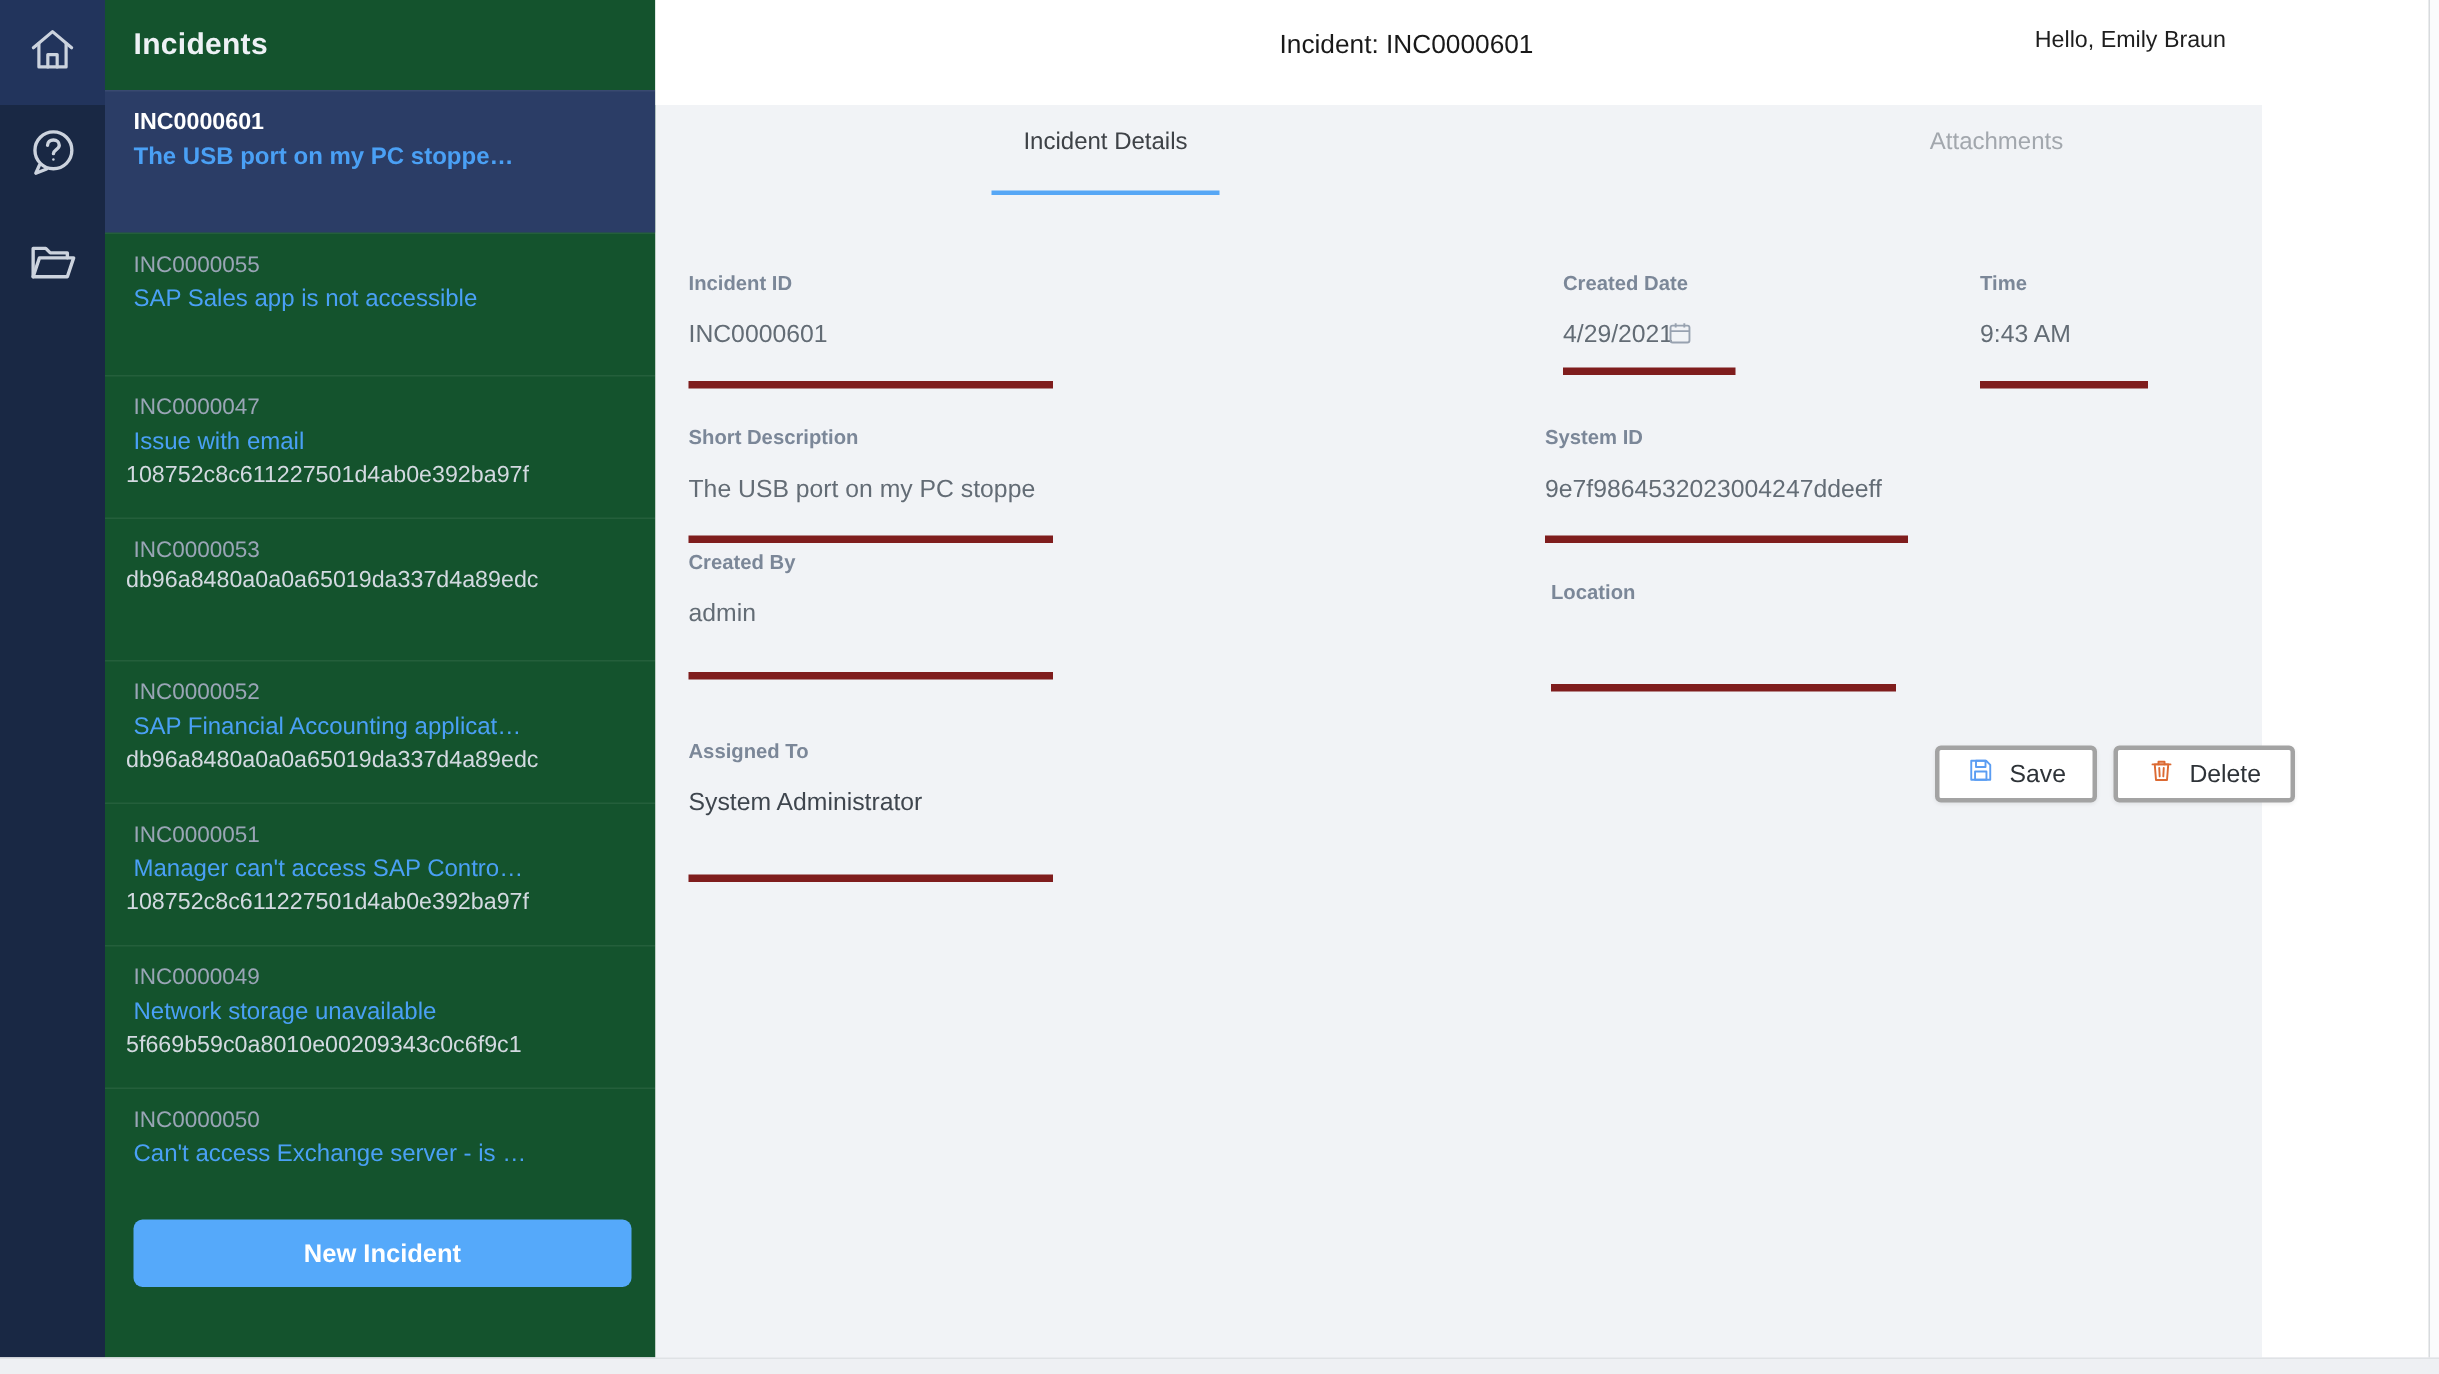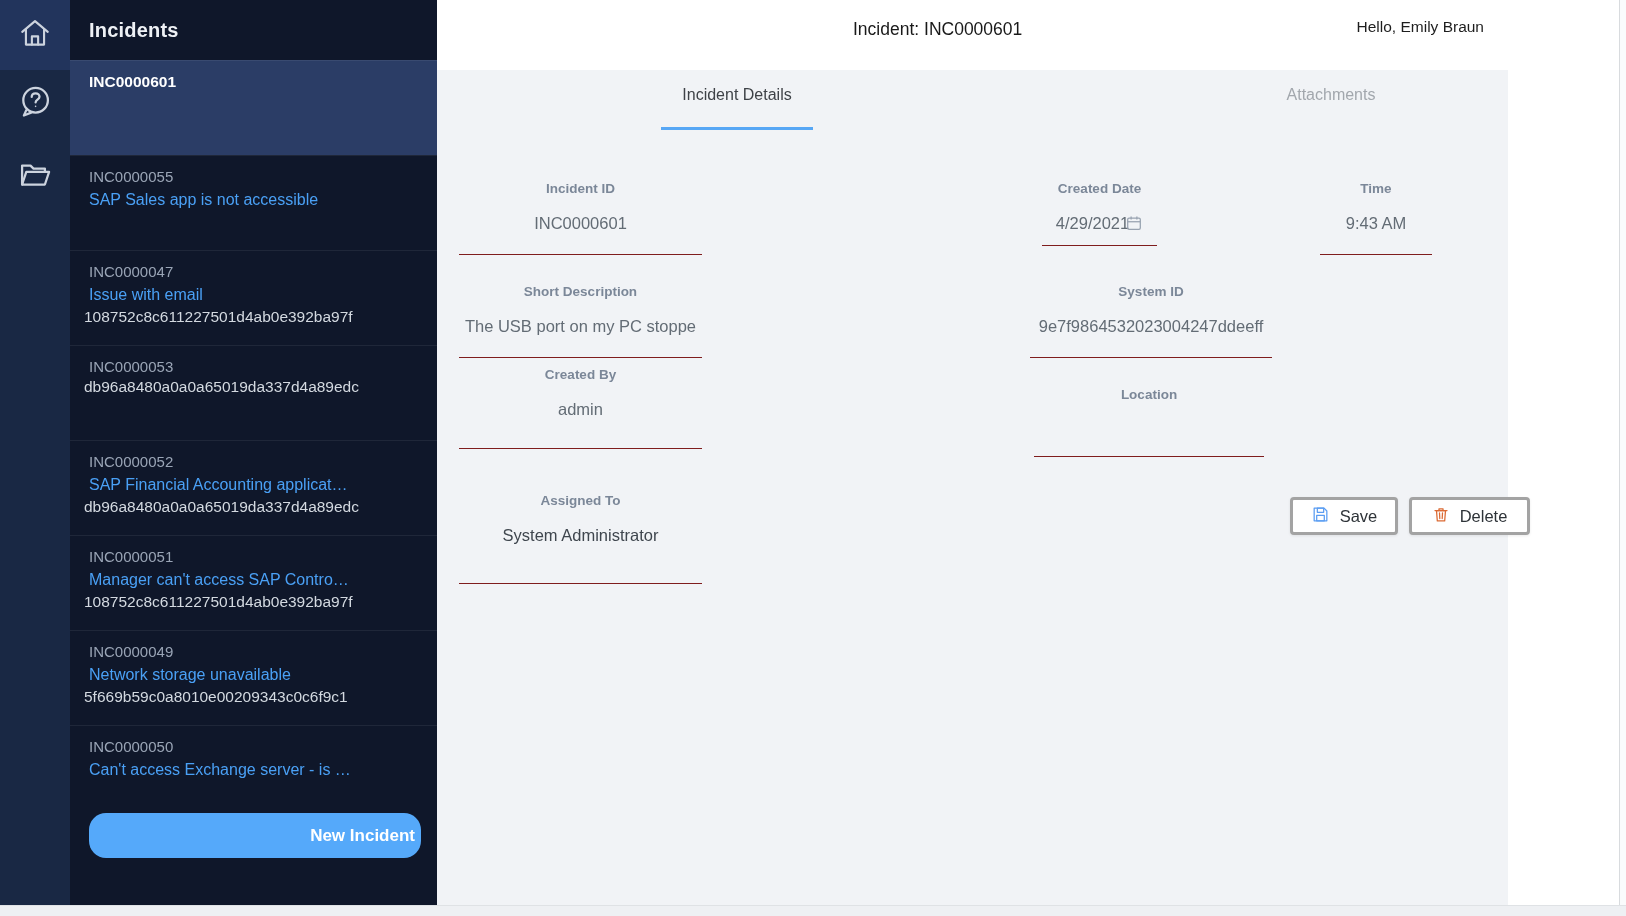--- a/index.html
+++ b/index.html
@@ -9,47 +9,47 @@
 
   
   .rail { position:absolute; left:0; top:0; width:70px; height:905px; background:#192844; }
   .rail-home-tile { position:absolute; left:0; top:0; width:70px; height:70px; background:#22345c;
                     display:flex; align-items:center; justify-content:center; cursor:pointer; }
   .rail-btn { position:absolute; left:0; width:70px; height:56px; display:flex; align-items:center;
               justify-content:center; cursor:pointer; }
   .rail svg { stroke:#ccd3de; fill:none; stroke-width:1.5; stroke-linejoin:round; stroke-linecap:round; }
 
   
-  .sidebar { position:absolute; left:70px; top:0; width:367px; height:905px; background:#0f172a; overflow:hidden; }
+  .sidebar { position:absolute; left:70px; top:0; width:367px; height:905px; background:#14532d; overflow:hidden; }
   .sidebar-header { height:60px; display:flex; align-items:center; padding-left:19px; }
   .sidebar-title { font-size:20px; font-weight:700; color:#eef1f5; letter-spacing:.2px; }
   .incident-item { height:95px; padding:8px 12px 0 19px; border-top:1px solid rgba(255,255,255,0.07); cursor:pointer; }
   .incident-item.selected { background:#2b3d66; }
   .inc-number { font-size:15px; line-height:20px; color:#9aa5b6; margin-top:3px; }
   .inc-title  { font-size:16px; line-height:25px; color:#4aa0f5; white-space:nowrap; overflow:hidden; }
   .inc-sysid  { font-size:15.5px; line-height:19px; color:#d3d9e0; word-break:break-all; margin-left:-5px; }
   .incident-item.selected .inc-number { color:#ffffff; font-weight:700; font-size:15.5px; }
   .incident-item.selected .inc-title  { font-weight:700; }
   .new-incident-btn { position:absolute; left:19px; top:813px; width:332px; height:45px; background:#55a9fa;
-                      border:none; border-radius:17px; color:#fff; font-family:inherit; font-weight:700;
-                      font-size:17px; cursor:pointer;text-align:right; }
+                      border:none; border-radius:6px; color:#fff; font-family:inherit; font-weight:700;
+                      font-size:17px; cursor:pointer; }
 
   
   .main { position:absolute; left:437px; top:0; width:1071px; height:905px; background:#f1f3f6; }
   .topbar { position:absolute; left:0; top:0; right:0; height:70px; background:#ffffff; }
   .page-title { position:absolute; left:416px; top:19px; font-size:17.5px; color:#191919; }
   .greeting { position:absolute; right:24px; top:18px; font-size:15.5px; color:#1e1e1e; }
 
   .tab { position:absolute; top:86px; width:200px; text-align:center; font-size:16px; color:#a2a7ad; cursor:pointer; }
   .tab.active { color:#3e4247; }
   .tab-1 { left:200px; } .tab-2 { left:794px; }
   .tab-underline { position:absolute; top:127px; left:224px; width:152px; height:3px; background:#57a7f5; }
 
   
-  .field { position:absolute; border-bottom:1px solid #7f1d1d;text-align:center; }
+  .field { position:absolute; border-bottom:5px solid #7f1d1d; }
   .field-label { font-size:13.5px; line-height:18px; font-weight:700; color:#7b8798; }
   .field-value { font-size:16.5px; line-height:22px; color:#636c75; margin-top:14px; min-height:22px;
                  white-space:nowrap; overflow:hidden; }
   .f-incident-id  { left:22px;  top:180px; width:243px; padding-bottom:20px; }
   .f-short-desc   { left:22px;  top:283px; width:243px; padding-bottom:20px; }
   .f-created-by   { left:22px;  top:366px; width:243px; padding-bottom:28px; }
   .f-assigned-to  { left:22px;  top:492px; width:243px; padding-bottom:37px; }
   .f-assigned-to .field-value { color:#3f464e; }
   .f-created-date { left:605px; top:180px; width:115px; padding-bottom:8px; }
   .f-time         { left:883px; top:180px; width:112px; padding-bottom:20px; }
@@ -109,20 +109,21 @@
     </div>
   </nav>
 
   <aside class="sidebar">
     <div class="sidebar-header">
       <span class="sidebar-title">Incidents</span>
     </div>
     <div id="incident-list">
         <div class="incident-item selected">
       <div class="inc-number">INC0000601</div>
+      <div class="inc-title">The USB port on my PC stoppe…</div>
 
     </div>
         <div class="incident-item">
       <div class="inc-number">INC0000055</div>
       <div class="inc-title">SAP Sales app is not accessible</div>
 
     </div>
         <div class="incident-item">
       <div class="inc-number">INC0000047</div>
       <div class="inc-title">Issue with email</div>

